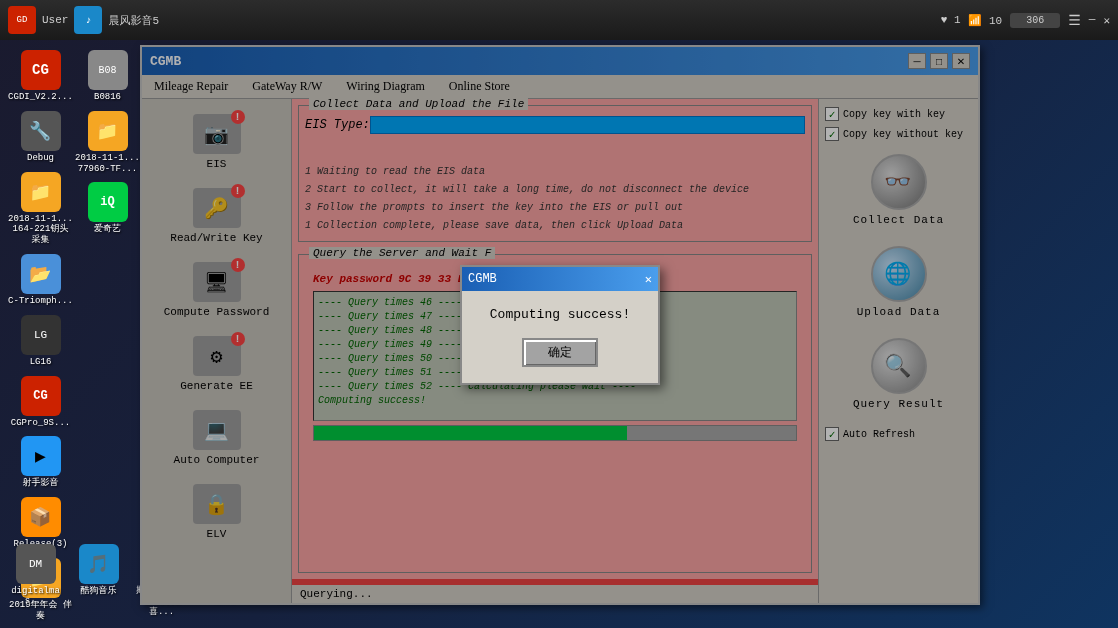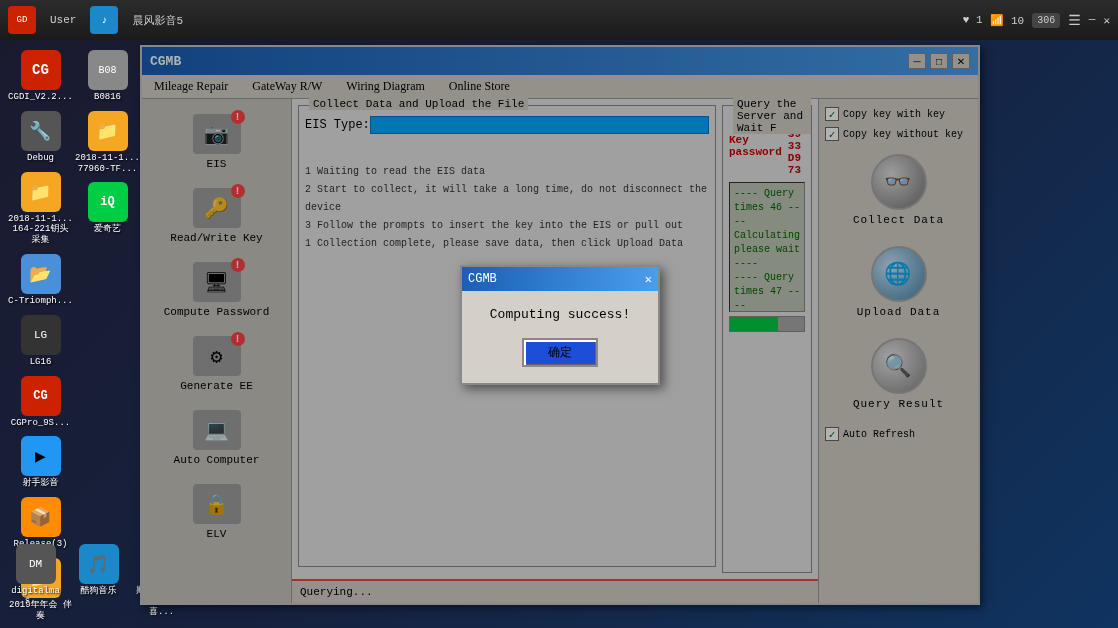--- a/index.html
+++ b/index.html
@@ -30,21 +30,21 @@
       background: linear-gradient(to bottom, #2c2c2c, #1a1a1a);
       display: flex;
       align-items: center;
       padding: 0 8px;
       z-index: 10;
     }
 
     .taskbar-left {
       display: flex;
       align-items: center;
-      gap: 14px;
+      gap: 6px;
       flex: 1;
     }
 
     .taskbar-icon {
       width: 28px;
       height: 28px;
       border-radius: 4px;
       background: #444;
       display: flex;
       align-items: center;
@@ -61,21 +61,21 @@
     .taskbar-right {
       display: flex;
       align-items: center;
       gap: 8px;
       color: #ccc;
       font-size: 11px;
     }
 
     .taskbar-battery {
       background: #444;
-      padding: 2px 5px;
+      padding: 2px 16px;
       border-radius: 3px;
       font-size: 10px;
     }
 
     
     .desktop-icons {
       position: absolute;
       top: 50px;
       left: 8px;
       display: flex;
@@ -230,25 +230,26 @@
       text-align: center;
     }
 
     
     .main-content {
       position: absolute;
       top: 52px;
       left: 150px;
       right: 160px;
       bottom: 24px;
-      background: #e5e5e5;
+      background: #fca5a5;
       padding: 6px;
       display: flex;
-      flex-direction: row;
+      flex-direction: column;
       gap: 6px;
+      font-style: italic;
     }
 
     .section-border {
       border: 1px solid #888;
       padding: 6px;
       position: relative;
       margin-bottom: 6px;
     }
 
     .section-legend {
@@ -286,21 +287,21 @@
       font-size: 10px;
       color: #333;
       line-height: 1.8;
       font-family: 'Courier New', monospace;
       margin-top: 29px;
     }
 
     
     .query-section {
       border: 1px solid #888;
-      padding: 6px;
+      padding: 14px;
       position: relative;
       flex: 1;
       min-height: 0;
     }
 
     .query-legend {
       position: absolute;
       top: -8px;
       left: 10px;
       background: #d4d0c8;
@@ -356,21 +357,21 @@
       width: 65%;
     }
 
     .status-bar {
       position: absolute;
       bottom: 0;
       left: 150px;
       right: 160px;
       height: 24px;
       background: #d4d0c8;
-      border-top: 2px solid #ef4444;
+      border-top: 6px solid #ef4444;
       display: flex;
       align-items: center;
       padding: 0 8px;
       font-size: 11px;
       color: #000;
     }
 
     
     .right-panel {
       position: absolute;
@@ -484,21 +485,21 @@
       text-align: center;
     }
 
     .modal-message {
       font-size: 13px;
       color: #000;
       margin-bottom: 16px;
     }
 
     .modal-ok-btn {
-      background: #1d4ed8;
+      background: #a3a3a3;
       border: 2px solid #888;
       padding: 4px 24px;
       font-size: 12px;
       cursor: pointer;
       color: #000;
       box-shadow: 2px 2px 0 #fff inset, -1px -1px 0 #666 inset;
     }
   </style>
 </head>
 <body>

